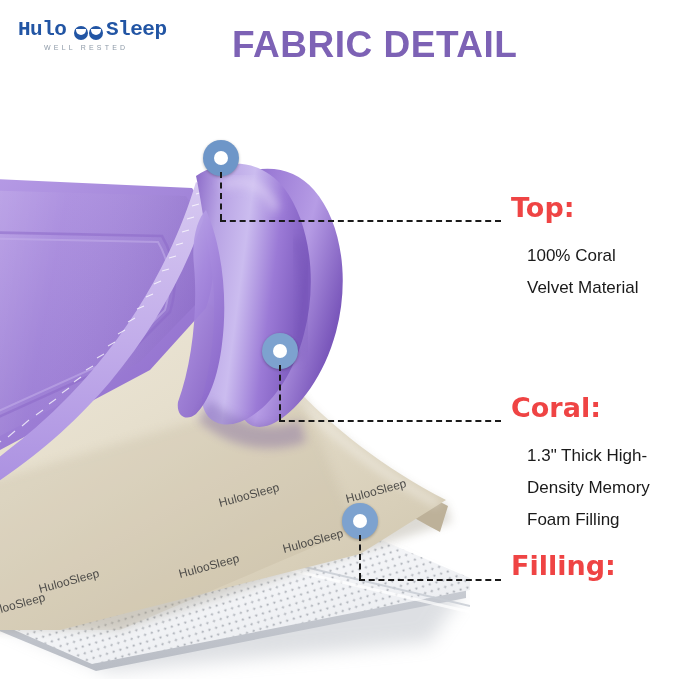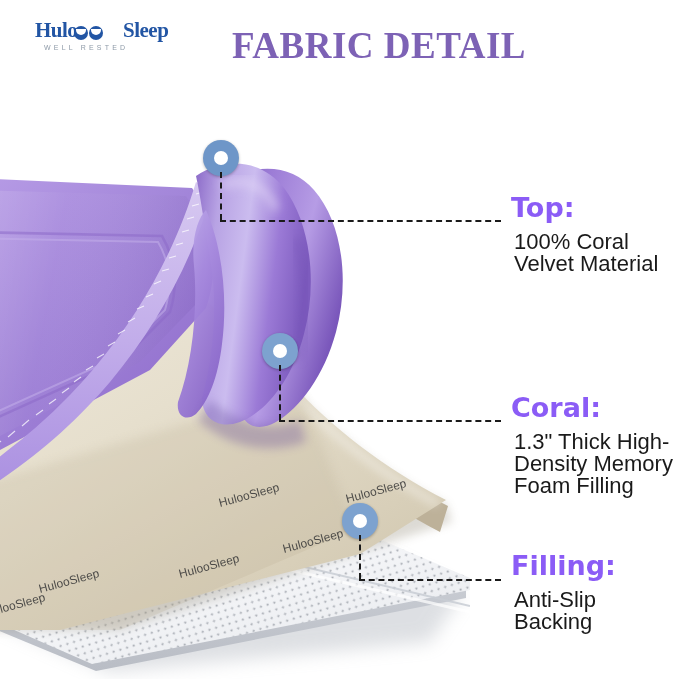--- a/index.html
+++ b/index.html
@@ -13,23 +13,23 @@
   }
   #stage{
     position:absolute;left:0;top:0;width:679px;height:679px;
     background:#ffffff;overflow:hidden;
   }
 
   
   #logo{position:absolute;left:18px;top:18px;width:160px;height:40px;}
   #logo .wordmark{
     position:absolute;left:0;top:0;
-    font-family:Liberation Serif, serif;
+    font-family:Liberation Mono, monospace;
     font-weight:bold;font-size:21px;letter-spacing:-0.5px;
-    color:#2255a4;white-space:nowrap;line-height:24px;margin-left:17px;
+    color:#2255a4;white-space:nowrap;line-height:24px;
   }
   #logo .wm-a{position:absolute;left:0;top:0;}
   #logo .wm-b{position:absolute;left:88px;top:0;}
   #logo .eye{
     position:absolute;top:8px;width:14px;height:14px;border-radius:50%;
     background:#2255a4;
   }
   #logo .eye::after{
     content:"";position:absolute;left:2px;top:2.5px;
     width:10px;height:6px;border-radius:0 0 6px 6px;background:#ffffff;
@@ -39,21 +39,21 @@
   #logo .tagline{
     position:absolute;left:26px;top:26px;
     font-family:"Liberation Sans", sans-serif;
     font-size:7px;letter-spacing:3.2px;color:#8e9aa8;font-weight:normal;
     white-space:nowrap;
   }
 
   
   #title{
     position:absolute;left:232px;top:24px;
-    font-family:Liberation Serif, serif;
+    font-family:Liberation Sans, sans-serif;
     font-weight:bold;font-size:37px;letter-spacing:0.5px;
     color:#7d62b5;white-space:nowrap;
   }
 
   
   #product{position:absolute;left:0;top:70px;width:470px;height:609px;}
   #product svg{display:block;}
 
   
   .wmk{
@@ -82,26 +82,26 @@
   }
   .lead-h{
     position:absolute;height:0;
     border-top:2px dashed #1a1a1a;
   }
 
   
   .spec{position:absolute;left:511px;width:165px;}
   .spec .head{
     font-family:"DejaVu Sans", sans-serif;
-    font-weight:bold;font-size:27px;color:#8b5cf6;
+    font-weight:bold;font-size:27px;color:#ef4444;
     line-height:32px;margin:0 0 7px 0;white-space:nowrap;
   }
   .spec .body{
     font-family:"Liberation Sans", sans-serif;
-    font-size:22px;color:#1a1a1a;line-height:22px;margin:3px;
+    font-size:17px;color:#1a1a1a;line-height:32px;margin:16px;
   }
   #spec-top{top:192px;}
   #spec-mid{top:392px;}
   #spec-bot{top:550px;}
 </style>
 </head>
 <body>
 
 <div id="stage">
 
@@ -335,16 +335,15 @@
     <p class="body">100% Coral Velvet Material</p>
   </div>
 
   <div class="spec" id="spec-mid">
     <p class="head">Coral:</p>
     <p class="body">1.3" Thick High-Density Memory Foam Filling</p>
   </div>
 
   <div class="spec" id="spec-bot">
     <p class="head">Filling:</p>
-    <p class="body">Anti-Slip Backing</p>
   </div>
 
 </div>
 
 </body></html>

